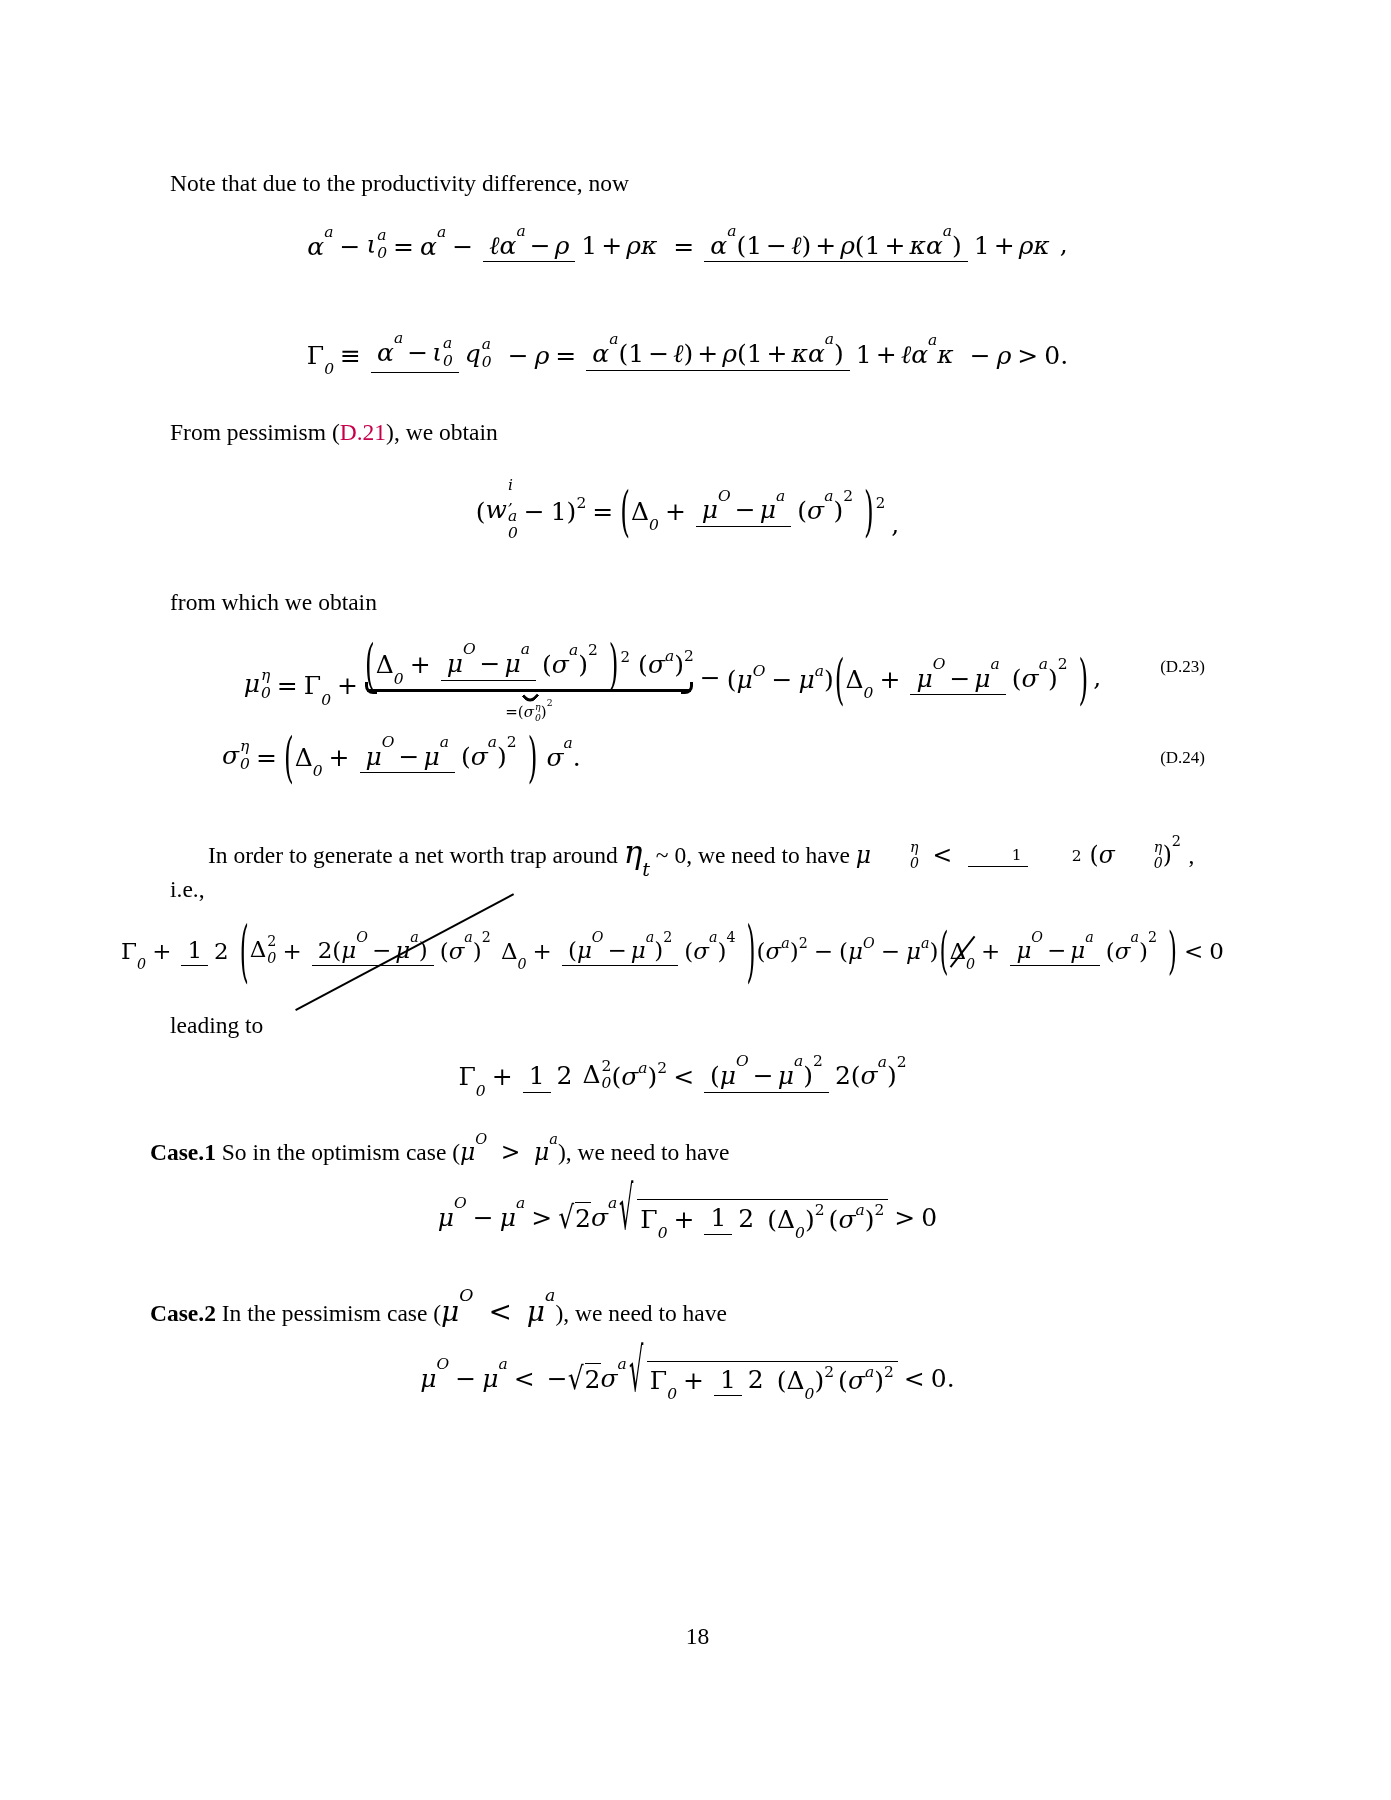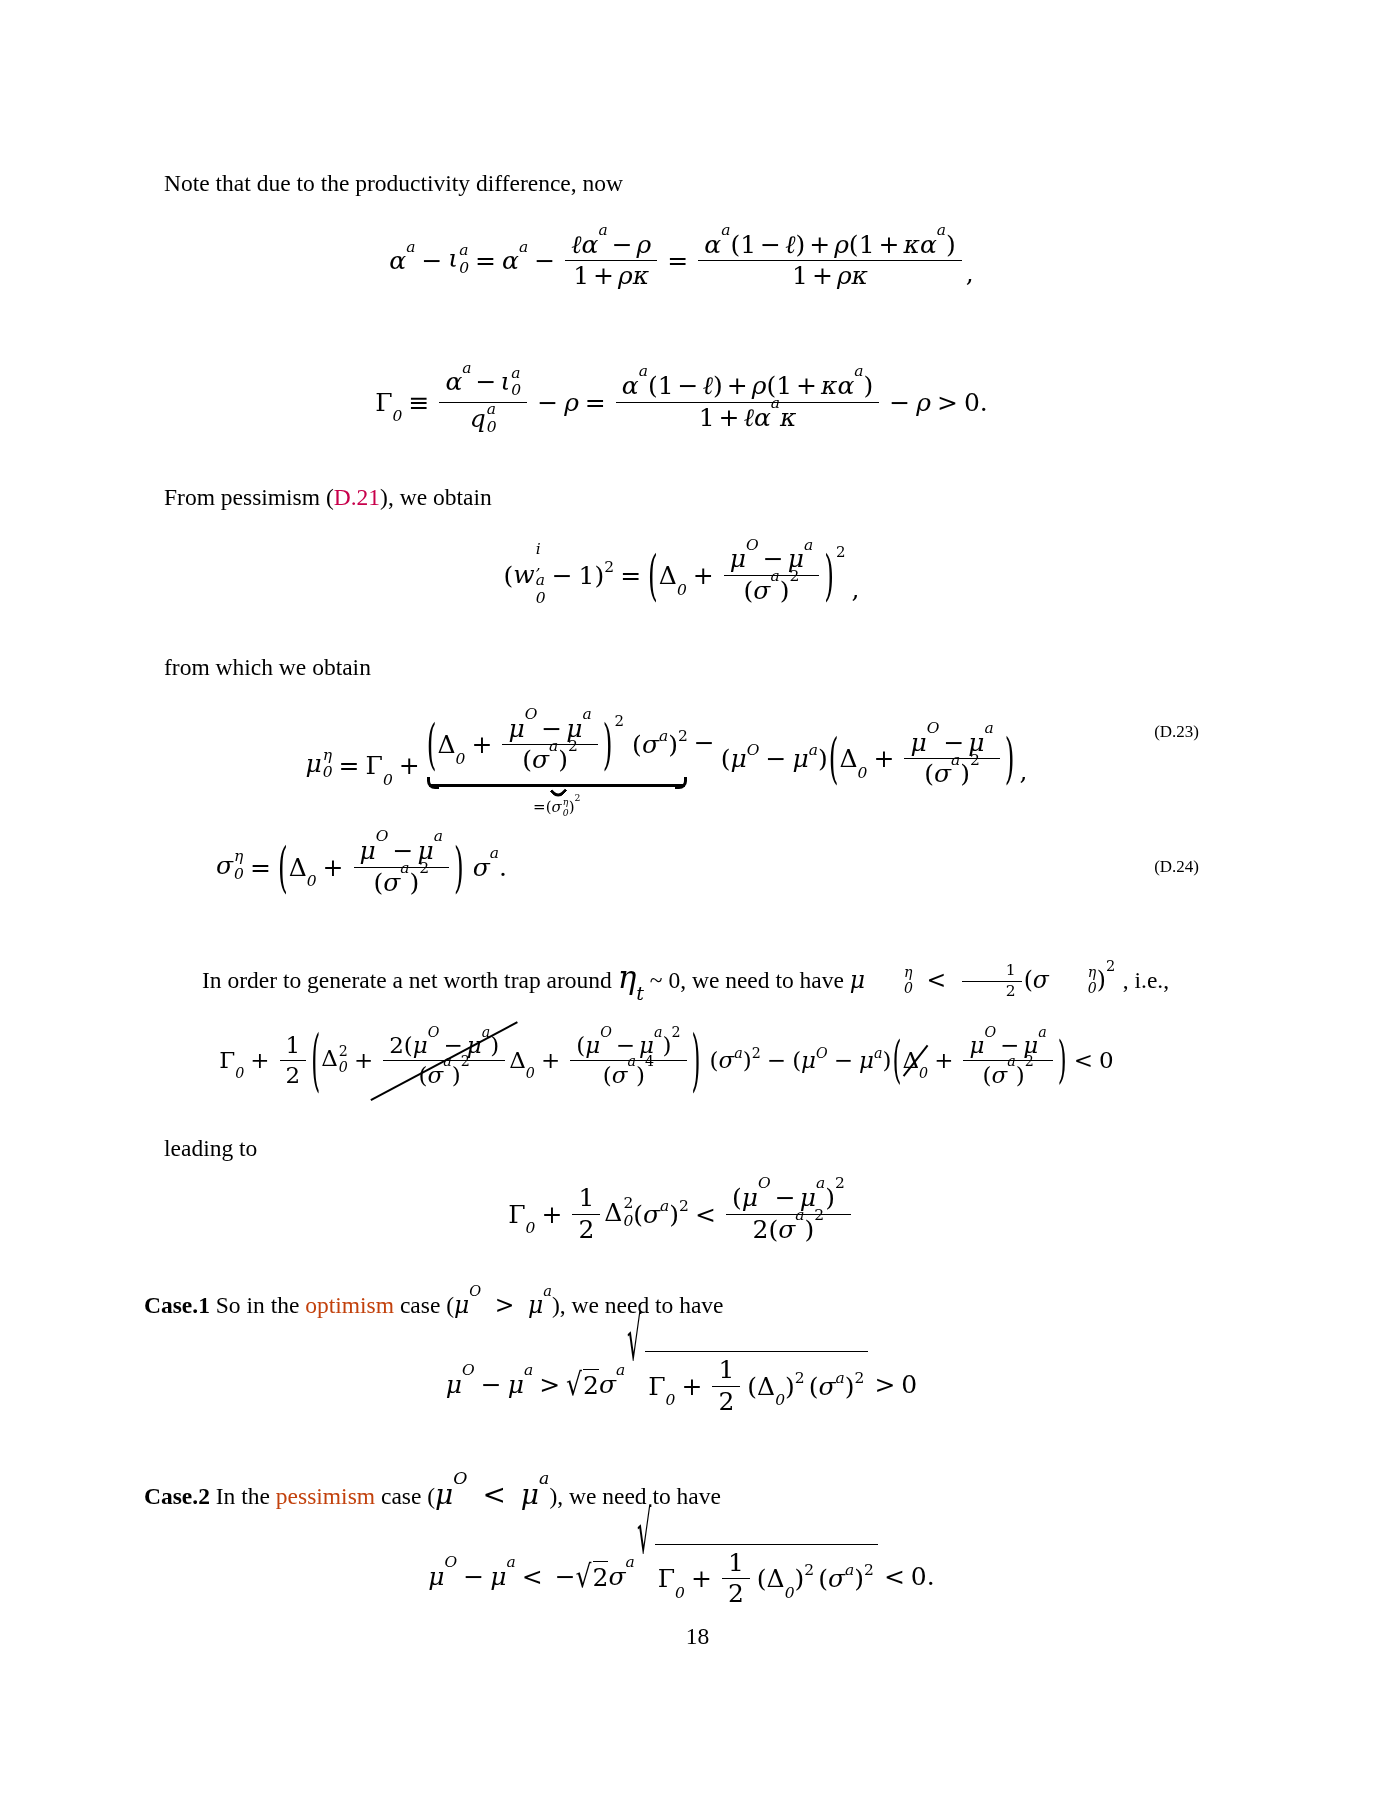--- a/index.html
+++ b/index.html
@@ -16,21 +16,21 @@
     overflow: hidden;
   }
   .page {
     position: absolute;
     left: 0; top: 0;
     width: 1391px;
     height: 1800px;
   }
   .content {
     position: absolute;
-    left: 164px;
+    left: 170px;
     top: 168px;
     width: 1035px;
   }
   
   .para {
     font-size: 23.5px;
     line-height: 1.35;
     margin: 0;
   }
   .indent { text-indent: 38px; }
@@ -60,21 +60,21 @@
   .op {
     font-style: normal;
     padding: 0 6px;
   }
   .op.tight { padding: 0 4px; }
   .num { font-style: normal; }
 
   
   .frac {
     display: inline-flex;
-    flex-direction: column;
+    flex-direction: row;
     align-items: center;
     vertical-align: middle;
     margin: 0 4px;
     position: relative;
   }
   .frac > .f-n, .frac > .f-d {
     padding: 1px 6px;
     line-height: 1.15;
     white-space: nowrap;
   }
@@ -256,21 +256,21 @@
     font-size: 17px;
     font-style: normal;
     font-family: "Liberation Serif", serif;
   }
   .eqbody {
     flex: 1;
     display: flex;
     justify-content: center;
   }
 
-  .red { color: #c2410c; }
+  .red { color: #000000; }
   .crimson { color: #c8004b; }
   .bold { font-weight: bold; font-style: normal; }
 
   .pagenum {
     position: absolute;
     left: 4px; right: 0;
     top: 1623px;
     text-align: center;
     font-size: 23.5px;
     font-family: "Liberation Serif", serif;

